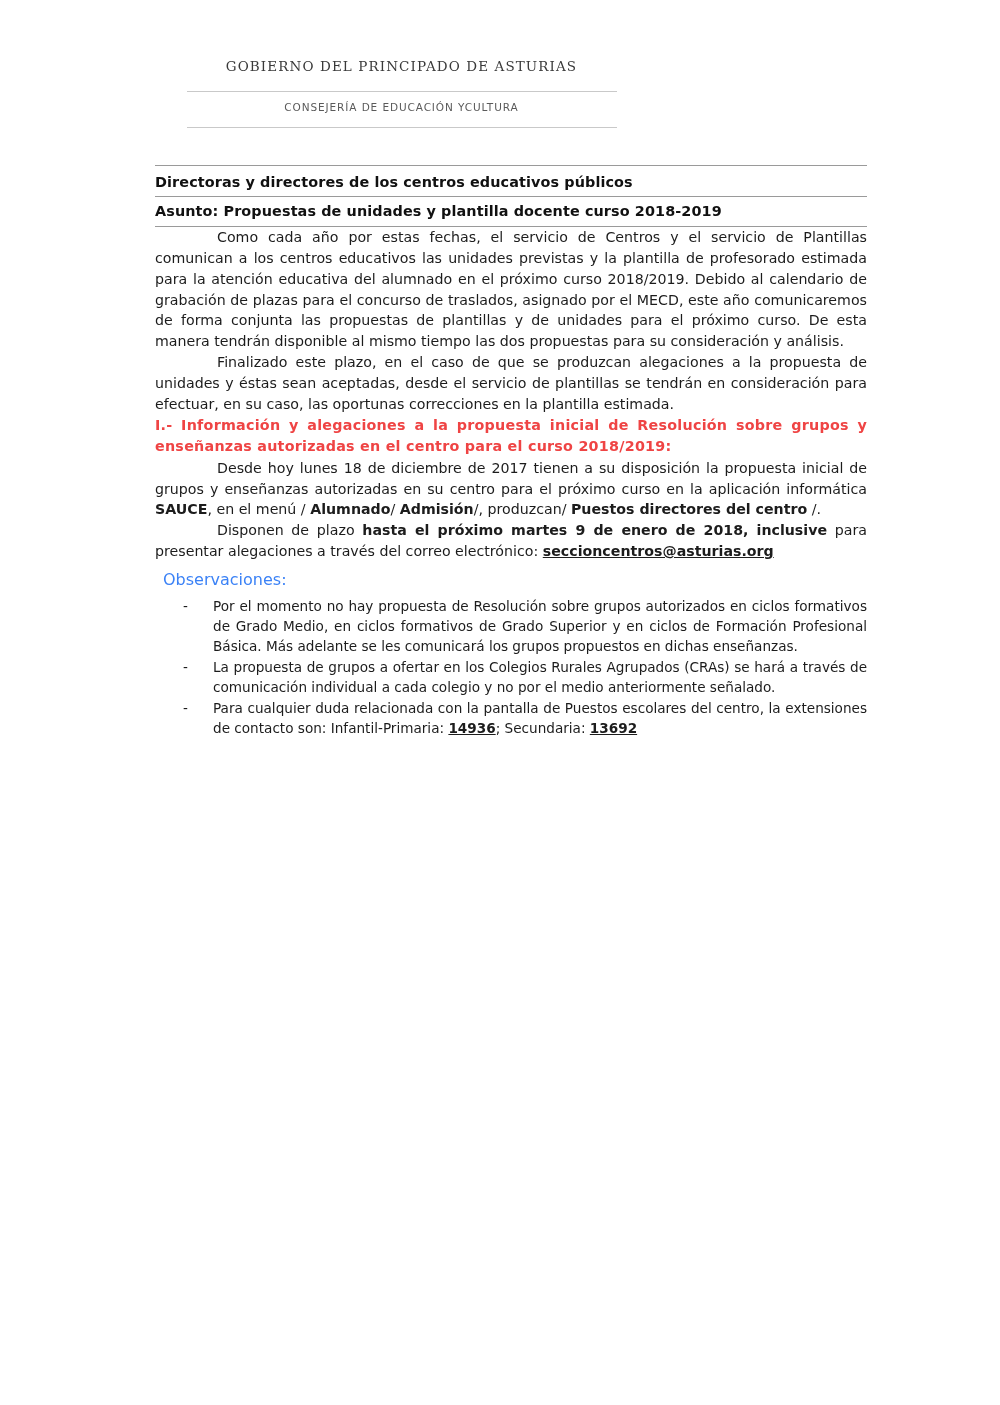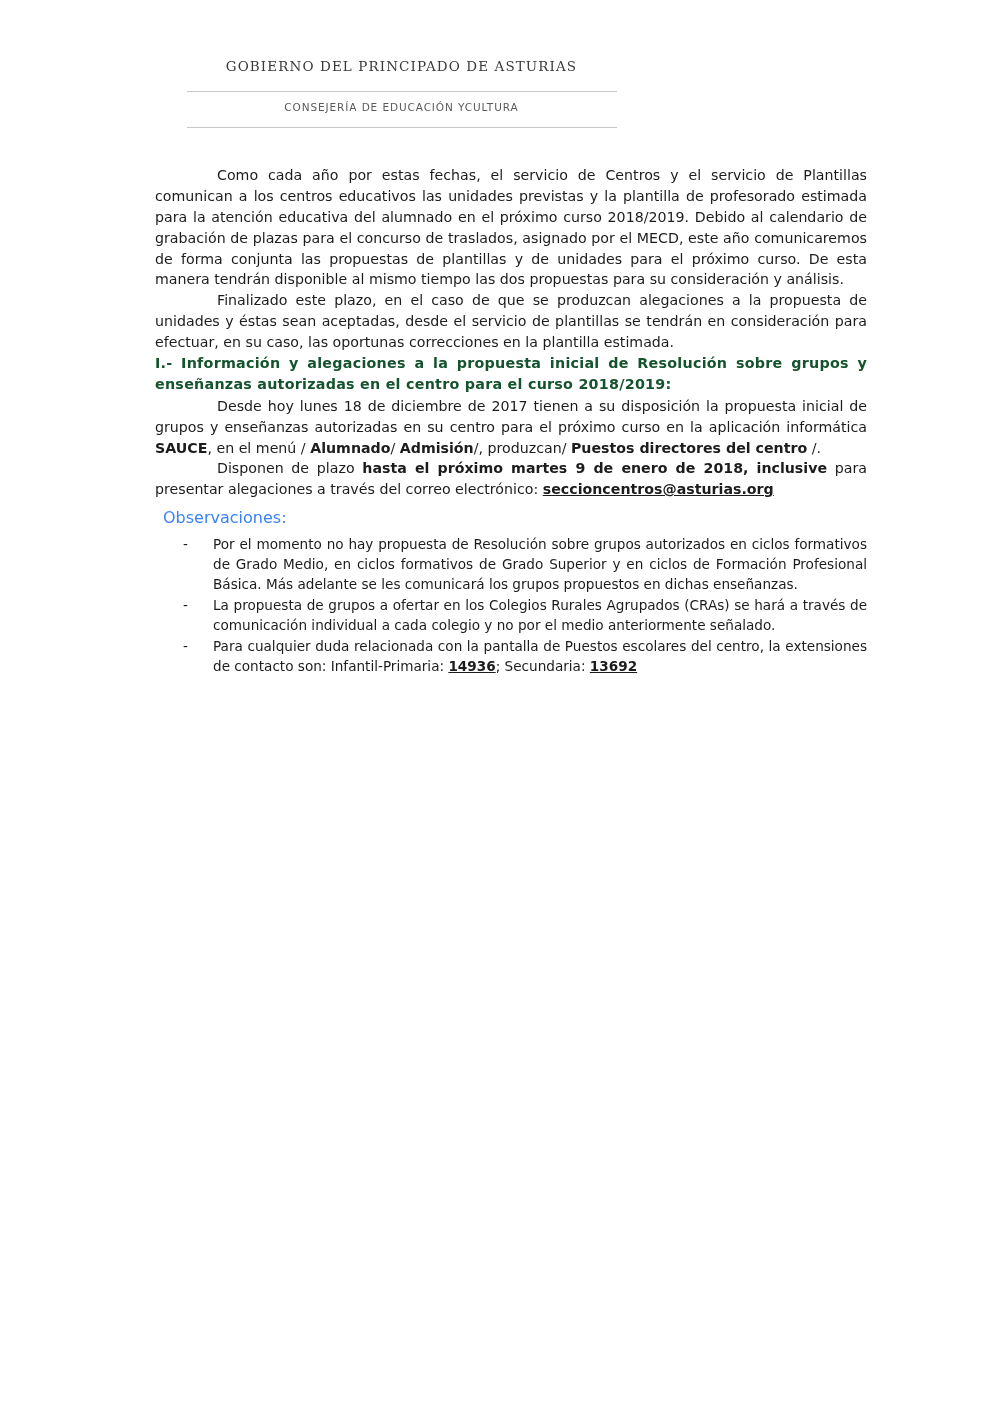--- a/index.html
+++ b/index.html
@@ -101,21 +101,21 @@
   b, strong { font-weight: bold; }
   .bu { font-weight: bold; text-decoration: underline; }
 
   .section-title {
     font-size: 14.3px;
     font-weight: bold;
     line-height: 1.5;
     text-align: justify;
     margin: 0;
     letter-spacing: 0.25px;
-    color: #14532d;
+    color: #ef4444;
   }
 
   .obs-label {
     font-size: 16px;
     margin: 8px;
     color: #3b82f6;
   }
 
   ul.obs {
     list-style: none;
@@ -149,20 +149,26 @@
         <div class="rule"></div>
       </div>
     <div class="dept-title">CONSEJERÍA DE EDUCACIÓN YCULTURA</div>
     <div class="rule-wrap second">
         <div class="rule"></div>
       </div>
   </div>
 
   <div class="content">
 
+    <div class="hdr-block">
+      <div class="hdr-line">Directoras y directores de los centros educativos públicos</div>
+      <div class="hdr-rule"></div>
+      <div class="hdr-line second">Asunto: Propuestas de unidades y plantilla docente curso 2018-2019</div>
+      <div class="hdr-rule"></div>
+    </div>
 
 
     <p class="para indent gap-s">Como cada año por estas fechas, el servicio de Centros y el servicio de Plantillas comunican a los centros educativos las unidades previstas y la plantilla de profesorado estimada para la atención educativa del alumnado en el próximo curso 2018/2019. Debido al calendario de grabación de plazas para el concurso de traslados, asignado por el MECD, este año comunicaremos de forma conjunta las propuestas de plantillas y de unidades para el próximo curso. De esta manera tendrán disponible al mismo tiempo las dos propuestas para su consideración y análisis.</p>
 
 
     <p class="para indent gap-m">Finalizado este plazo, en el caso de que se produzcan alegaciones a la propuesta de unidades y éstas sean aceptadas, desde el servicio de plantillas se tendrán en consideración para efectuar, en su caso, las oportunas correcciones en la plantilla estimada.</p>
 
     <p class="section-title gap-xl">I.- Información y alegaciones a la propuesta inicial de Resolución sobre grupos y enseñanzas autorizadas en el centro para el curso 2018/2019:</p>
 
     <p class="para indent gap-xxl"><span>Desde hoy lunes 18 de diciembre de 2017 tienen a su disposición la propuesta inicial de grupos y enseñanzas autorizadas en su centro para el próximo curso en la aplicación informática </span><b>SAUCE</b><span>, en el menú / </span><b>Alumnado</b><span>/ </span><b>Admisión</b><span>/, produzcan/ </span><b>Puestos directores del centro</b><span> /.</span></p>

